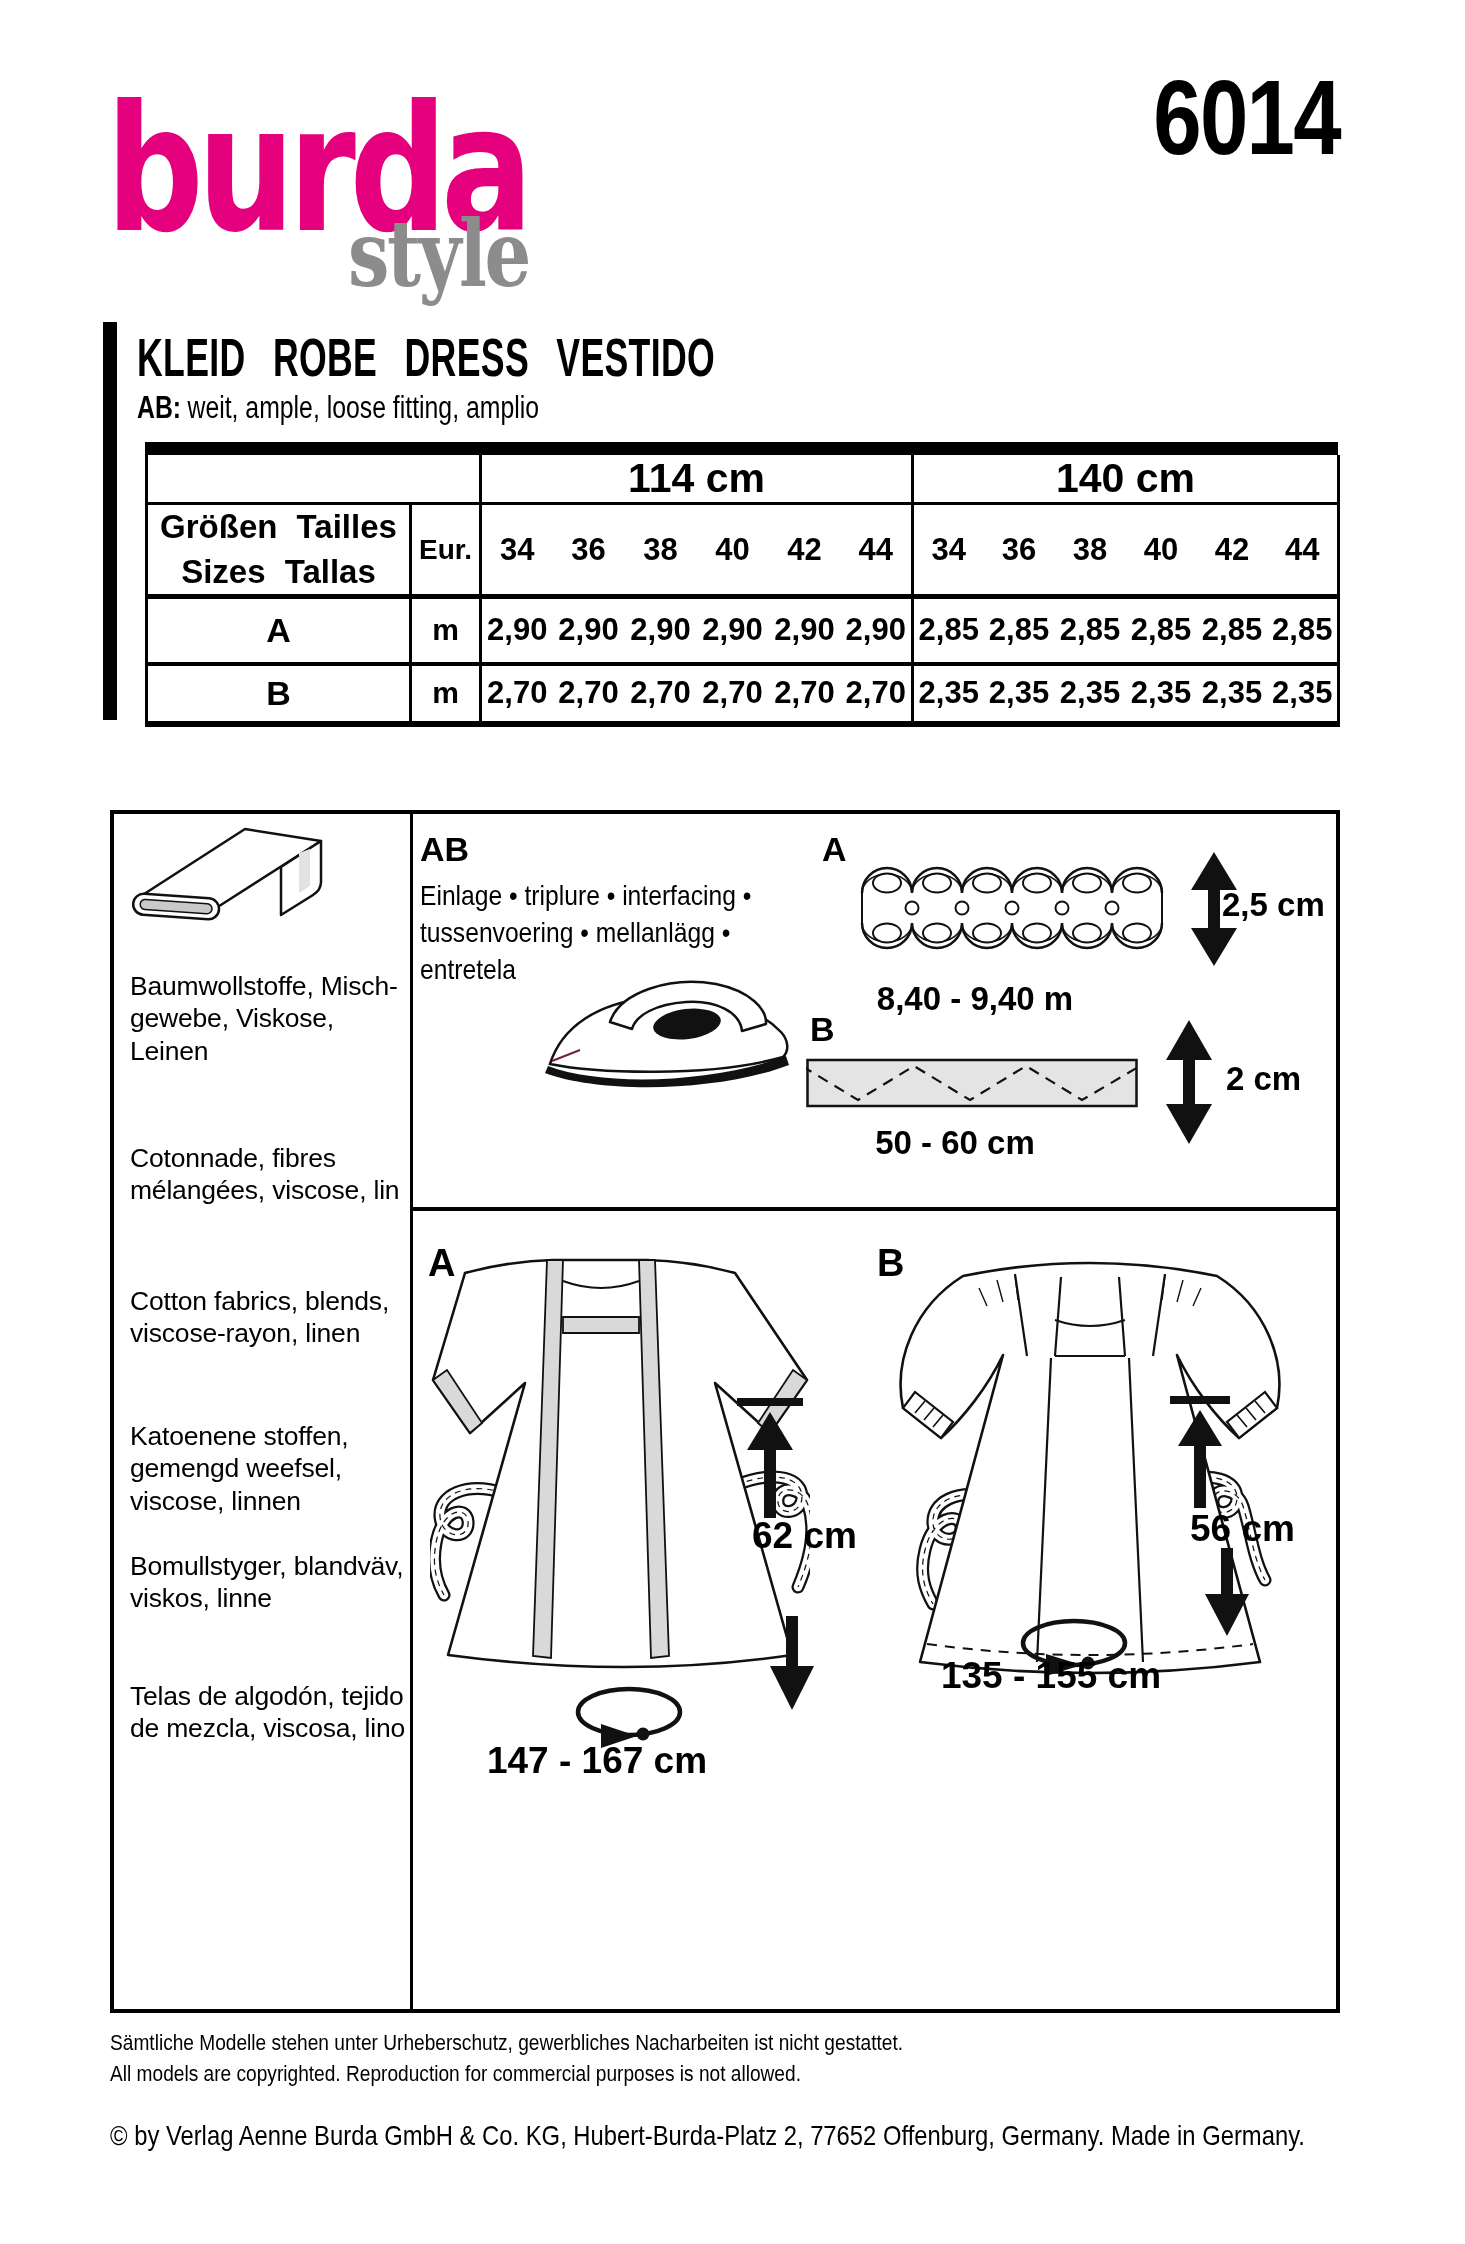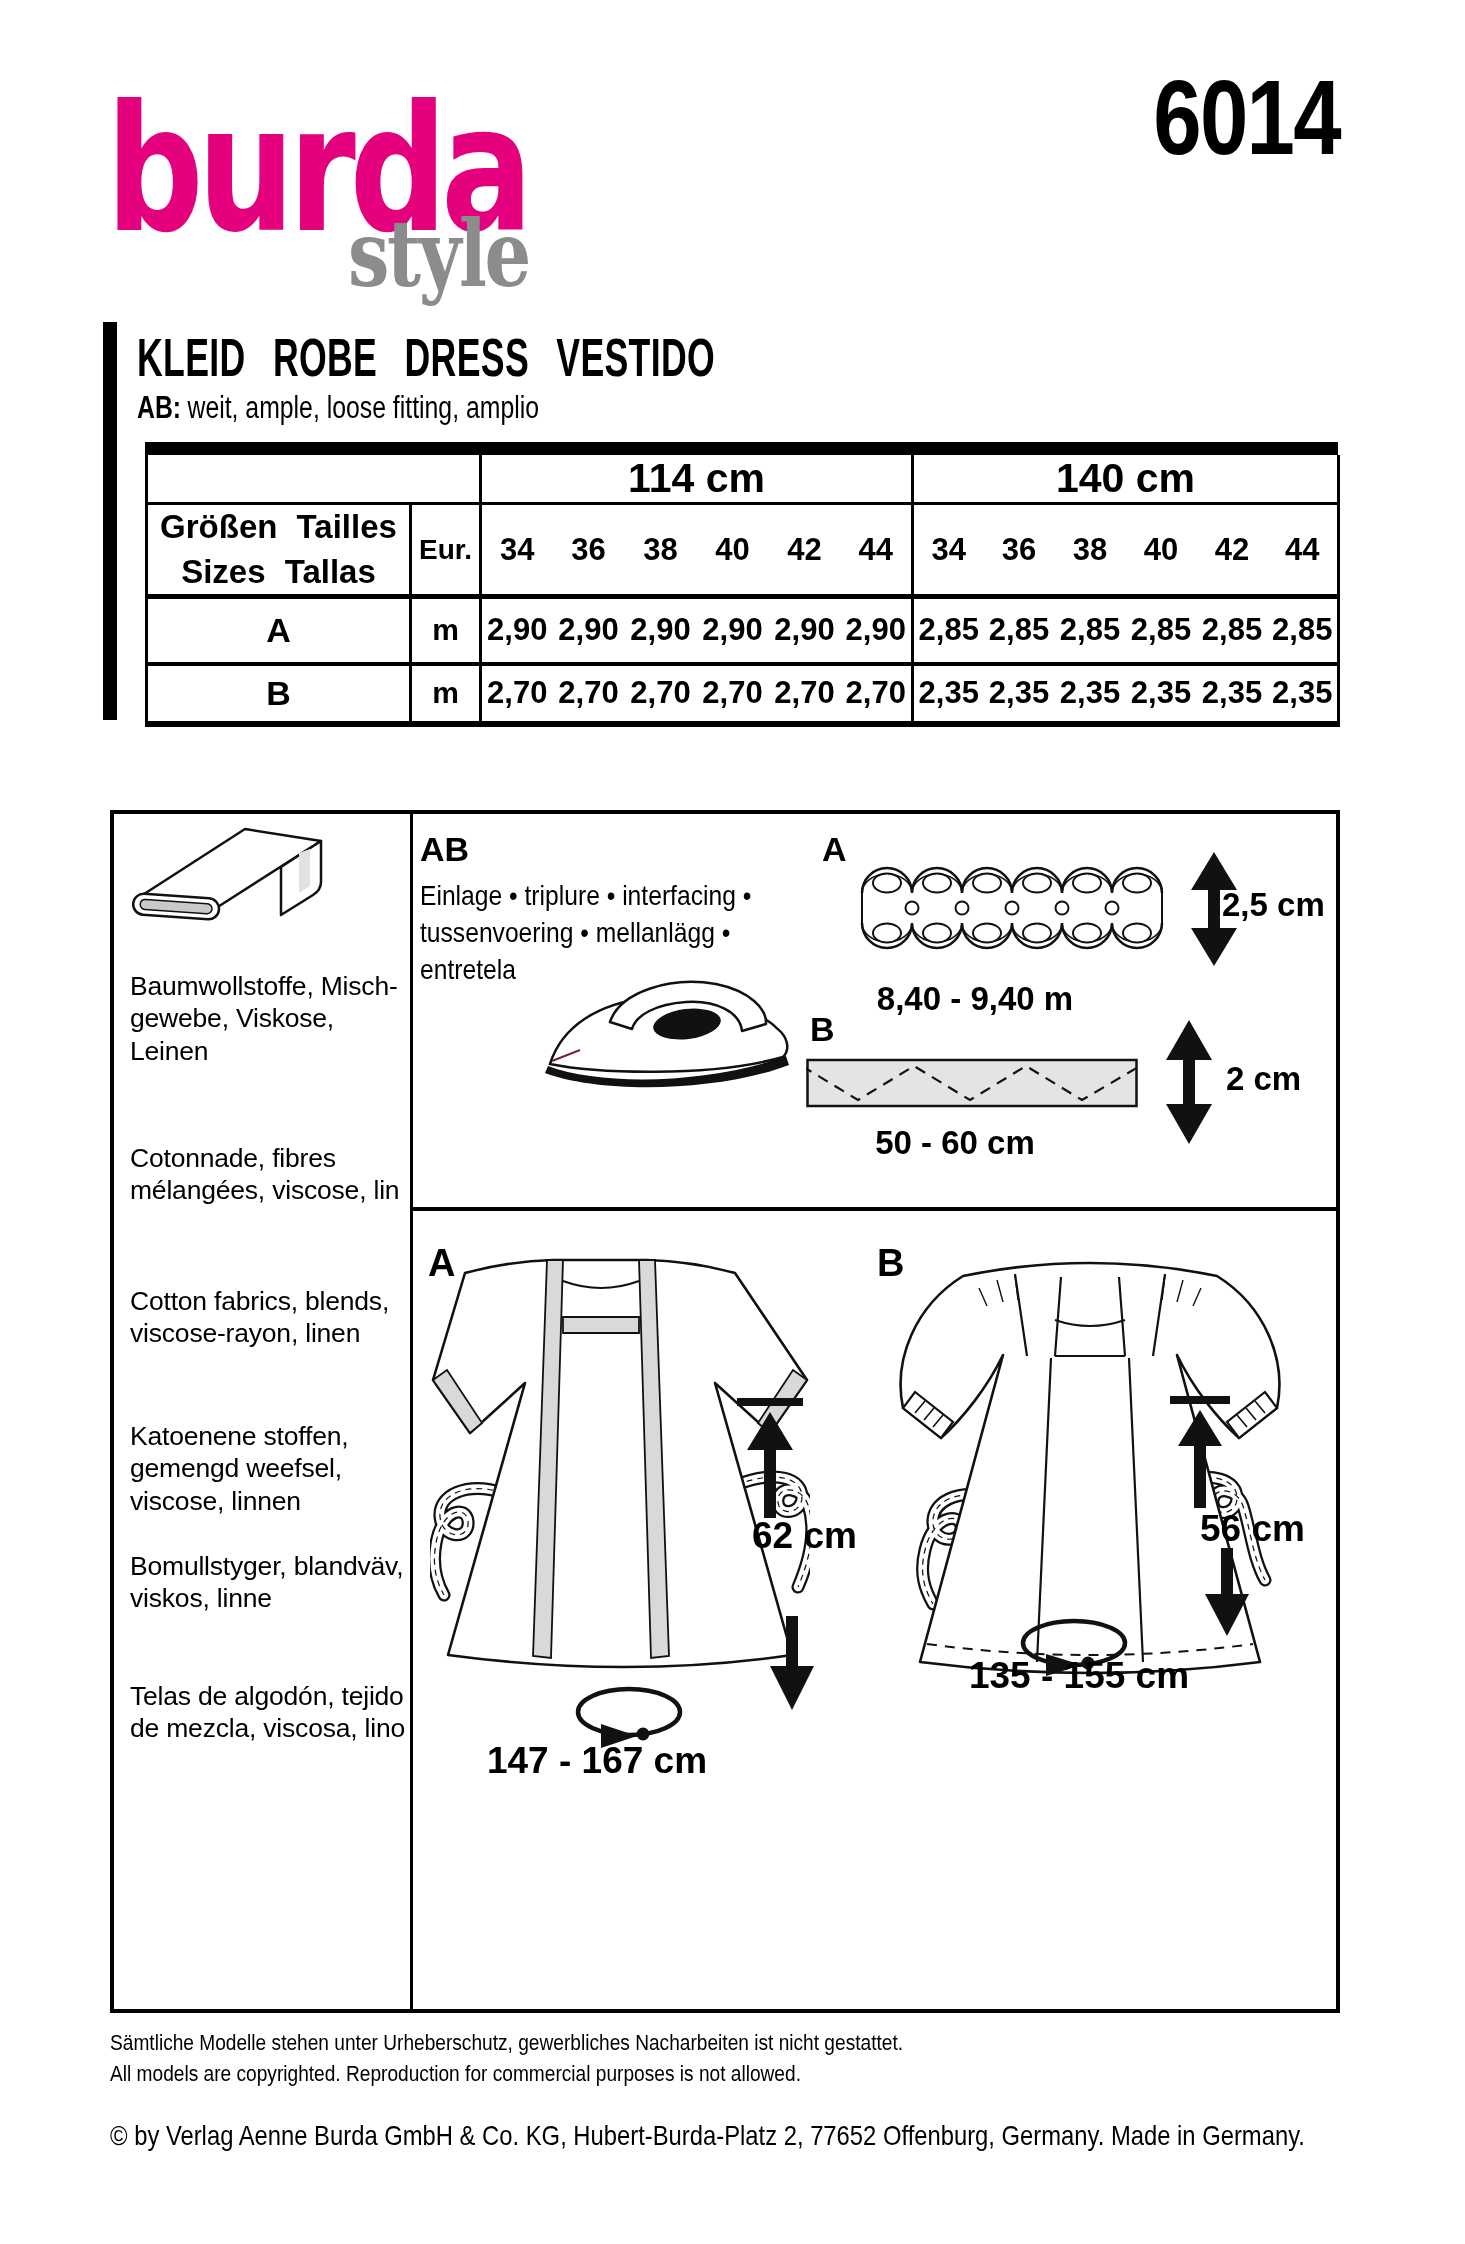--- a/index.html
+++ b/index.html
@@ -312,30 +312,30 @@
       <path d="M176,98 L162,402 M254,98 L268,402" class="ln" stroke-width="2.2"></path>
 
       <path d="M52,384 Q215,406 378,384" class="ln" stroke-width="2" stroke-dasharray="10 8"></path>
     </svg>
 
     <svg class="abs" style="left:1056px;top:582px;" width="60" height="112" viewBox="0 0 60 112">
       <rect x="0" y="0" width="60" height="8" fill="#111"></rect>
         <polygon points="30,14 8,50 52,50" fill="#111"></polygon>
         <rect x="24" y="50" width="12" height="62" fill="#111"></rect>
     </svg>
-    <div class="abs measure-big" style="left:1076px;top:694px;margin-left:10px;">56 cm</div>
+    <div class="abs measure-big" style="left:1076px;top:694px;">56 cm</div>
     <svg class="abs" style="left:1091px;top:734px;" width="44" height="90" viewBox="0 0 44 90">
       <rect x="16" y="0" width="12" height="48" fill="#111"></rect>
         <polygon points="0,46 44,46 22,88" fill="#111"></polygon>
     </svg>
     <svg class="abs" style="left:904px;top:804px;" width="112" height="58" viewBox="0 0 112 58">
       <ellipse cx="56" cy="25" rx="51" ry="22" fill="none" stroke="#111" stroke-width="4.5"></ellipse>
       <polygon points="28,36 28,58 64,47" fill="#111"></polygon>
         <circle cx="70" cy="45" r="6.5" fill="#111"></circle>
     </svg>
-    <div class="abs measure-big t-center" style="left:840px;top:841px;width:250px;">135 - 155 cm</div>
+    <div class="abs measure-big t-center" style="left:812px;top:841px;width:250px;">135 - 155 cm</div>
   </div>
 
   <div class="abs footer-line" style="left:110px;top:2032px;"><span class="cx">Sämtliche Modelle stehen unter Urheberschutz, gewerbliches Nacharbeiten ist nicht gestattet.</span></div>
   <div class="abs footer-line" style="left:110px;top:2063px;"><span class="cx">All models are copyrighted. Reproduction for commercial purposes is not allowed.</span></div>
   <div class="abs footer-copy" style="left:110px;top:2122px;"><span class="cx">© by Verlag Aenne Burda GmbH &amp; Co. KG, Hubert-Burda-Platz 2, 77652 Offenburg, Germany. Made in Germany.</span></div>
 
 </div>
 
 </body></html>

